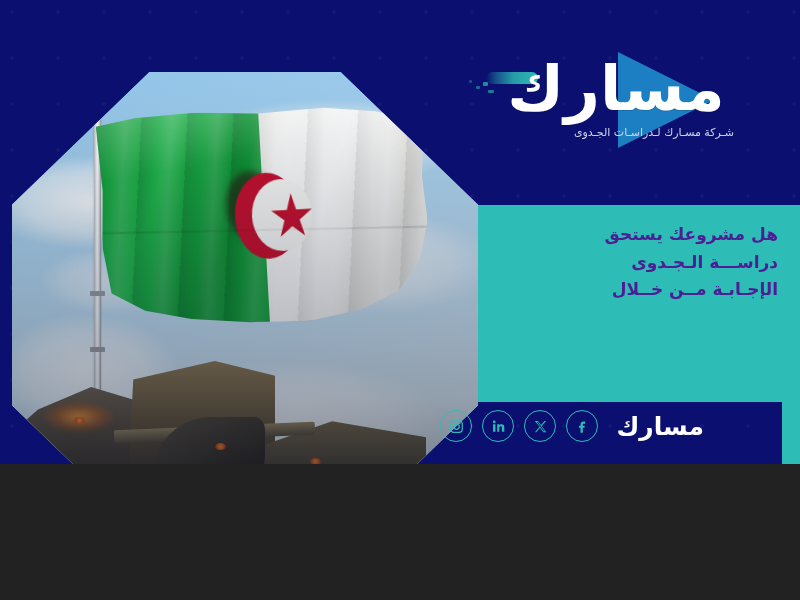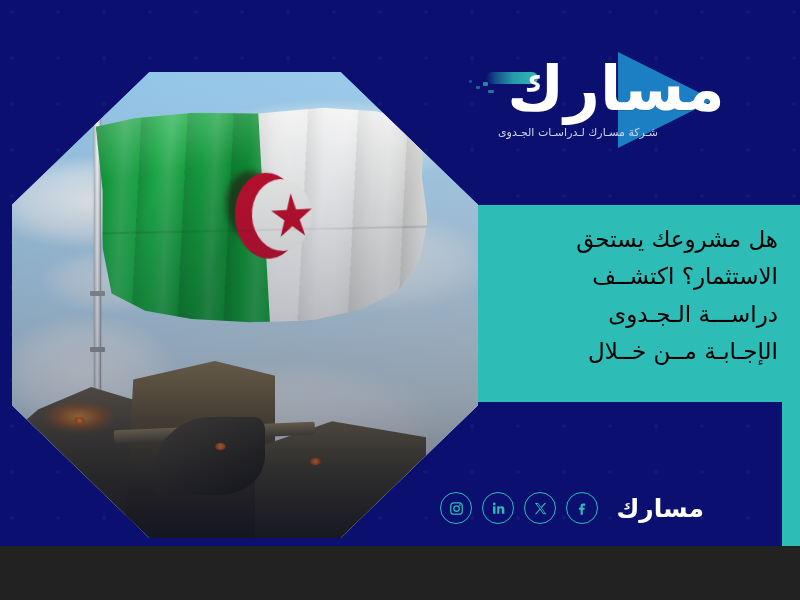--- a/index.html
+++ b/index.html
@@ -4,21 +4,21 @@
 <title>Masarek Feasibility Studies Banner</title>
 <style>
   html, body {
     margin: 0;
     padding: 0;
     background: #222;
   }
   #canvas {
     position: relative;
     width: 800px;
-    height: 546px;
+    height: 464px;
     overflow: hidden;
     background: #0B1070;
     font-family: "DejaVu Sans", "Liberation Sans", sans-serif;
     margin-left: 32px;
   }
 
   
   .bg-pattern {
     position: absolute;
     inset: 0;
@@ -257,24 +257,24 @@
     top: 205px;
     width: 322px;
     height: 197px;
     background: #2DBDB6;
   }
   .headline {
     position: absolute;
     right: 22px;
     top: 16px;
     width: 286px;
-    color: #000000;
-    font-size: 23px;
+    color: #4c1d95;
+    font-size: 17px;
     line-height: 1.62;
-    font-weight: 400;
+    font-weight: 700;
     text-align: right;
     direction: rtl;
     letter-spacing: .2px;
   }
 
   
   .teal-strip {
     position: absolute;
     left: 782px;
     top: 402px;
@@ -329,21 +329,21 @@
     position: absolute;
     background: #2DBDB6;
     border-radius: 1px;
     opacity: .85;
   }
   .logo-tagline {
     position: absolute;
     left: 0;
     top: 80px;
     width: 236px;
-    text-align: left;
+    text-align: right;
     direction: rtl;
     color: #cfd6ea;
     font-size: 11px;
     letter-spacing: 1.6px;
     font-weight: 500;
   }
 
   
   .footer {
     position: absolute;
@@ -428,21 +428,20 @@
     <span class="logo-speck" style="right:254px; top:40px; width:4px; height:3px; opacity:.5;"></span>
     <span class="logo-speck" style="right:262px; top:34px; width:3px; height:3px; opacity:.35;"></span>
     <span class="logo-speck" style="right:240px; top:44px; width:6px; height:3px; opacity:.6;"></span>
     <div class="logo-word">مسارك</div>
     <div class="logo-tagline">شـركة مسـارك لـدراسـات الجـدوى</div>
   </div>
 
   <div class="teal-panel">
     <div class="headline">
       <div>هل مشروعك يستحق</div>
-      <div>الاستثمار؟ اكتشــف</div>
       <div>دراســـة الـجـدوى</div>
       <div>الإجـابـة مــن خــلال</div>
     </div>
   </div>
 
   <div class="teal-strip"></div>
 
   <div class="footer">
     <div class="footer-brand">مسارك</div>
 

